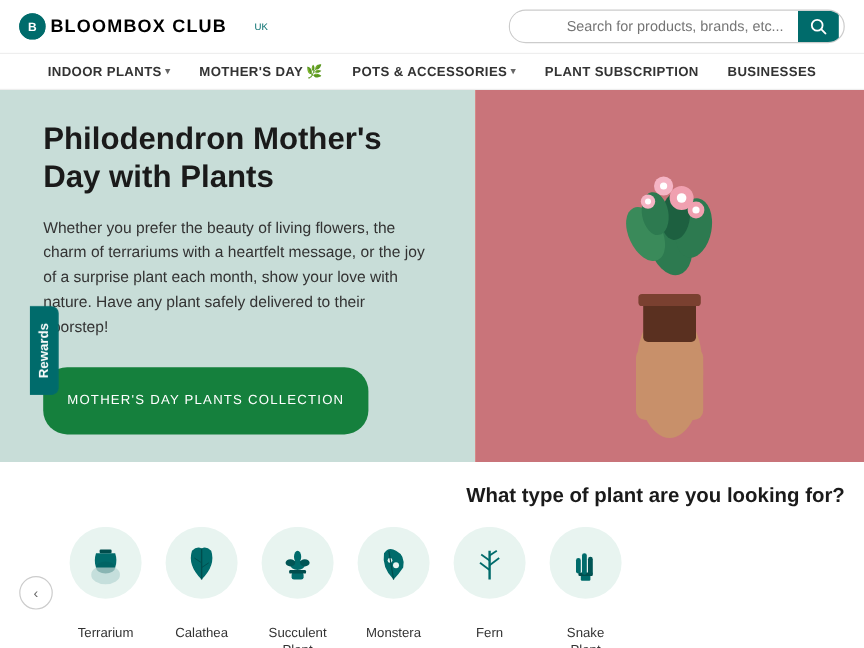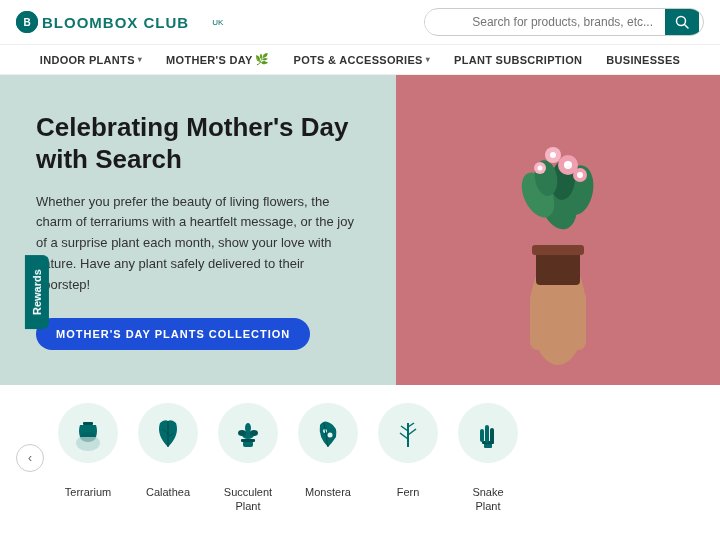--- a/index.html
+++ b/index.html
@@ -16,21 +16,21 @@
     }
     .logo {
       display: flex;
       align-items: center;
       gap: 4px;
     }
     .logo-text {
       font-size: 15px;
       font-weight: bold;
       letter-spacing: 1px;
-      color: #0f766e;
+      color: #000000;
     }
     .logo-icon {
       width: 22px;
       height: 22px;
       background: #006b6b;
       border-radius: 50%;
       display: flex;
       align-items: center;
       justify-content: center;
       color: white;
@@ -112,30 +112,30 @@
       line-height: 1.25;
       margin-bottom: 16px;
     }
     .hero-body {
       font-size: 13px;
       color: #333;
       line-height: 1.6;
       margin-bottom: 22px;
     }
     .hero-btn {
-      background: #1d4ed8;
+      background: #15803d;
       color: white;
       border: none;
       border-radius: 20px;
-      padding: 10px 20px;
+      padding: 22px 20px;
       font-size: 11px;
       letter-spacing: 1px;
       cursor: pointer;
       text-transform: uppercase;
-      font-weight: bold;
+      font-weight: normal;
       width: fit-content;
     }
     .hero-right {
       background: #e8a090;
       width: 45%;
       position: relative;
       overflow: hidden;
     }
     .hero-right-inner {
       position: absolute;
@@ -274,21 +274,21 @@
   <span class="nav-item">
     <span>PLANT SUBSCRIPTION</span>
   </span>
   <span class="nav-item">
     <span>BUSINESSES</span>
   </span>
 </nav>
 
 <section class="hero">
   <div class="hero-left">
-    <h1 class="hero-title">Celebrating Mother's Day with Search</h1>
+    <h1 class="hero-title">Philodendron Mother's Day with Plants</h1>
     <p class="hero-body">Whether you prefer the beauty of living flowers, the charm of terrariums with a heartfelt message, or the joy of a surprise plant each month, show your love with nature. Have any plant safely delivered to their doorstep!</p>
     <button class="hero-btn">MOTHER'S DAY PLANTS COLLECTION</button>
   </div>
   <div class="hero-right">
     <div class="hero-right-inner">
 
       <svg width="180" height="280" viewBox="0 0 180 280">
 
         <ellipse cx="90" cy="220" rx="28" ry="55" fill="#c8906a"></ellipse>
         <rect x="62" y="200" width="56" height="60" rx="8" fill="#c8906a"></rect>
@@ -310,20 +310,21 @@
         <circle cx="100" cy="75" r="4" fill="#fff"></circle>
         <circle cx="85" cy="65" r="3" fill="#fff"></circle>
         <circle cx="112" cy="85" r="3" fill="#fff"></circle>
         <circle cx="72" cy="78" r="2.5" fill="#fff"></circle>
       </svg>
     </div>
   </div>
 </section>
 
 <section class="plant-type-section">
+  <div class="plant-type-title">What type of plant are you looking for?</div>
   <div class="plant-icons-row">
     <button class="prev-btn">‹</button>
     <div class="plant-icons" id="plant-icons-list">
 
     <div class="plant-icon-item">
           <div class="plant-icon-circle">
             <svg width="36" height="36" viewBox="0 0 36 36">
               <ellipse cx="18" cy="28" rx="12" ry="8" fill="#006b6b" opacity="0.15"></ellipse>
               <path d="M10 22 Q8 16 10 10 H26 Q28 16 26 22 Z" fill="#006b6b"></path>
               <rect x="13" y="7" width="10" height="3" rx="1" fill="#004d4d"></rect>

